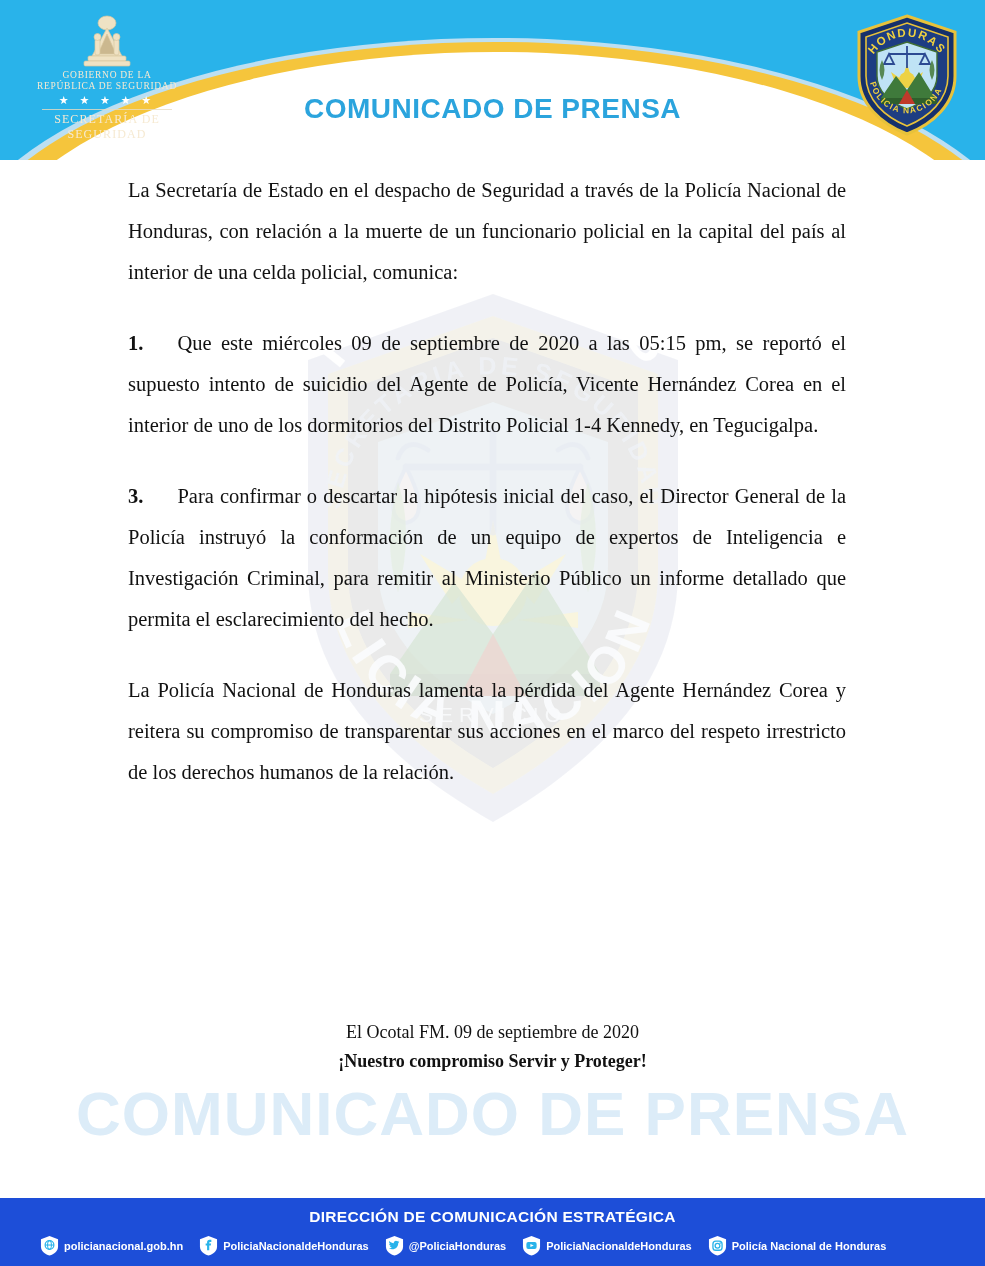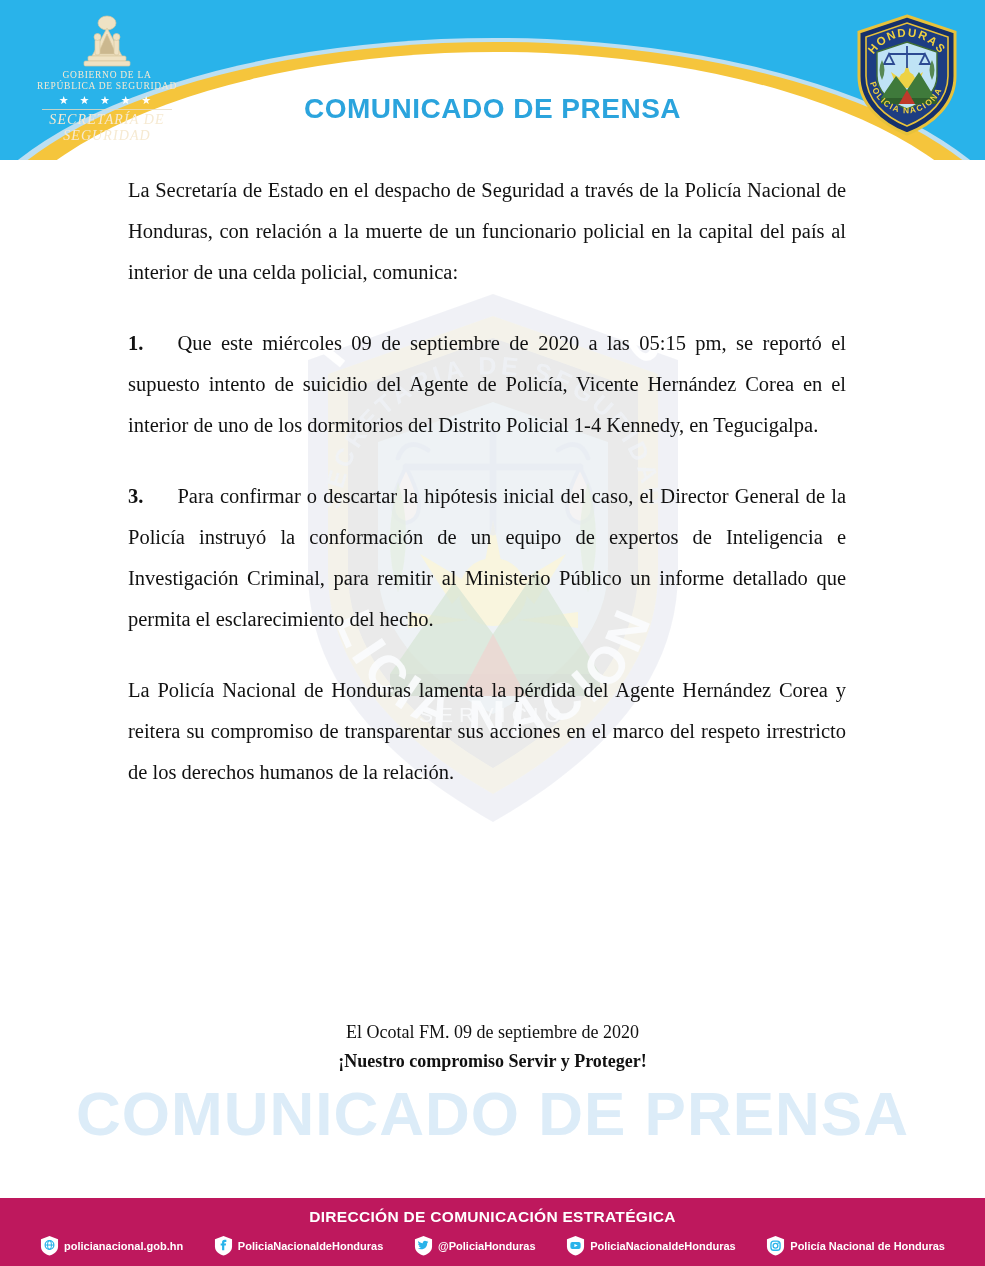--- a/index.html
+++ b/index.html
@@ -95,24 +95,23 @@
     margin-top: 2px;
   }
   #gov-seal .rule {
     width: 130px;
     height: 1px;
     background: #e8dcc0;
     margin: 2px auto 2px auto;
     opacity: .8;
   }
   #gov-seal .seal-sub {
-    font-size: 14px;
+    font-size: 12px;
     letter-spacing: 1.1px;
     color: #f6ead2;
-    font-style: italic;
   }
 
   
   #police-badge {
     position: absolute;
     right: 22px;
     top: 12px;
     width: 112px;
     height: 126px;
     z-index: 7;
@@ -183,35 +182,35 @@
   }
   .closing-line.bold { font-weight: bold; }
 
   
   #footer {
     position: absolute;
     left: 0;
     bottom: 0;
     width: 985px;
     height: 68px;
-    background: #be185d;
+    background: #1d4ed8;
     z-index: 8;
   }
   #footer-title {
     text-align: center;
     font-family: "Liberation Sans", sans-serif;
     font-weight: bold;
     font-size: 15.5px;
     letter-spacing: 0.3px;
     color: #ffffff;
     padding-top: 10px;
   }
   #social-row {
     display: flex;
-    justify-content: space-between;
+    justify-content: flex-start;
     align-items: center;
     gap: 16px;
     margin-top: 9px;
     padding: 0 40px;
   }
   .social-item {
     display: flex;
     align-items: center;
     gap: 5px;
   }

